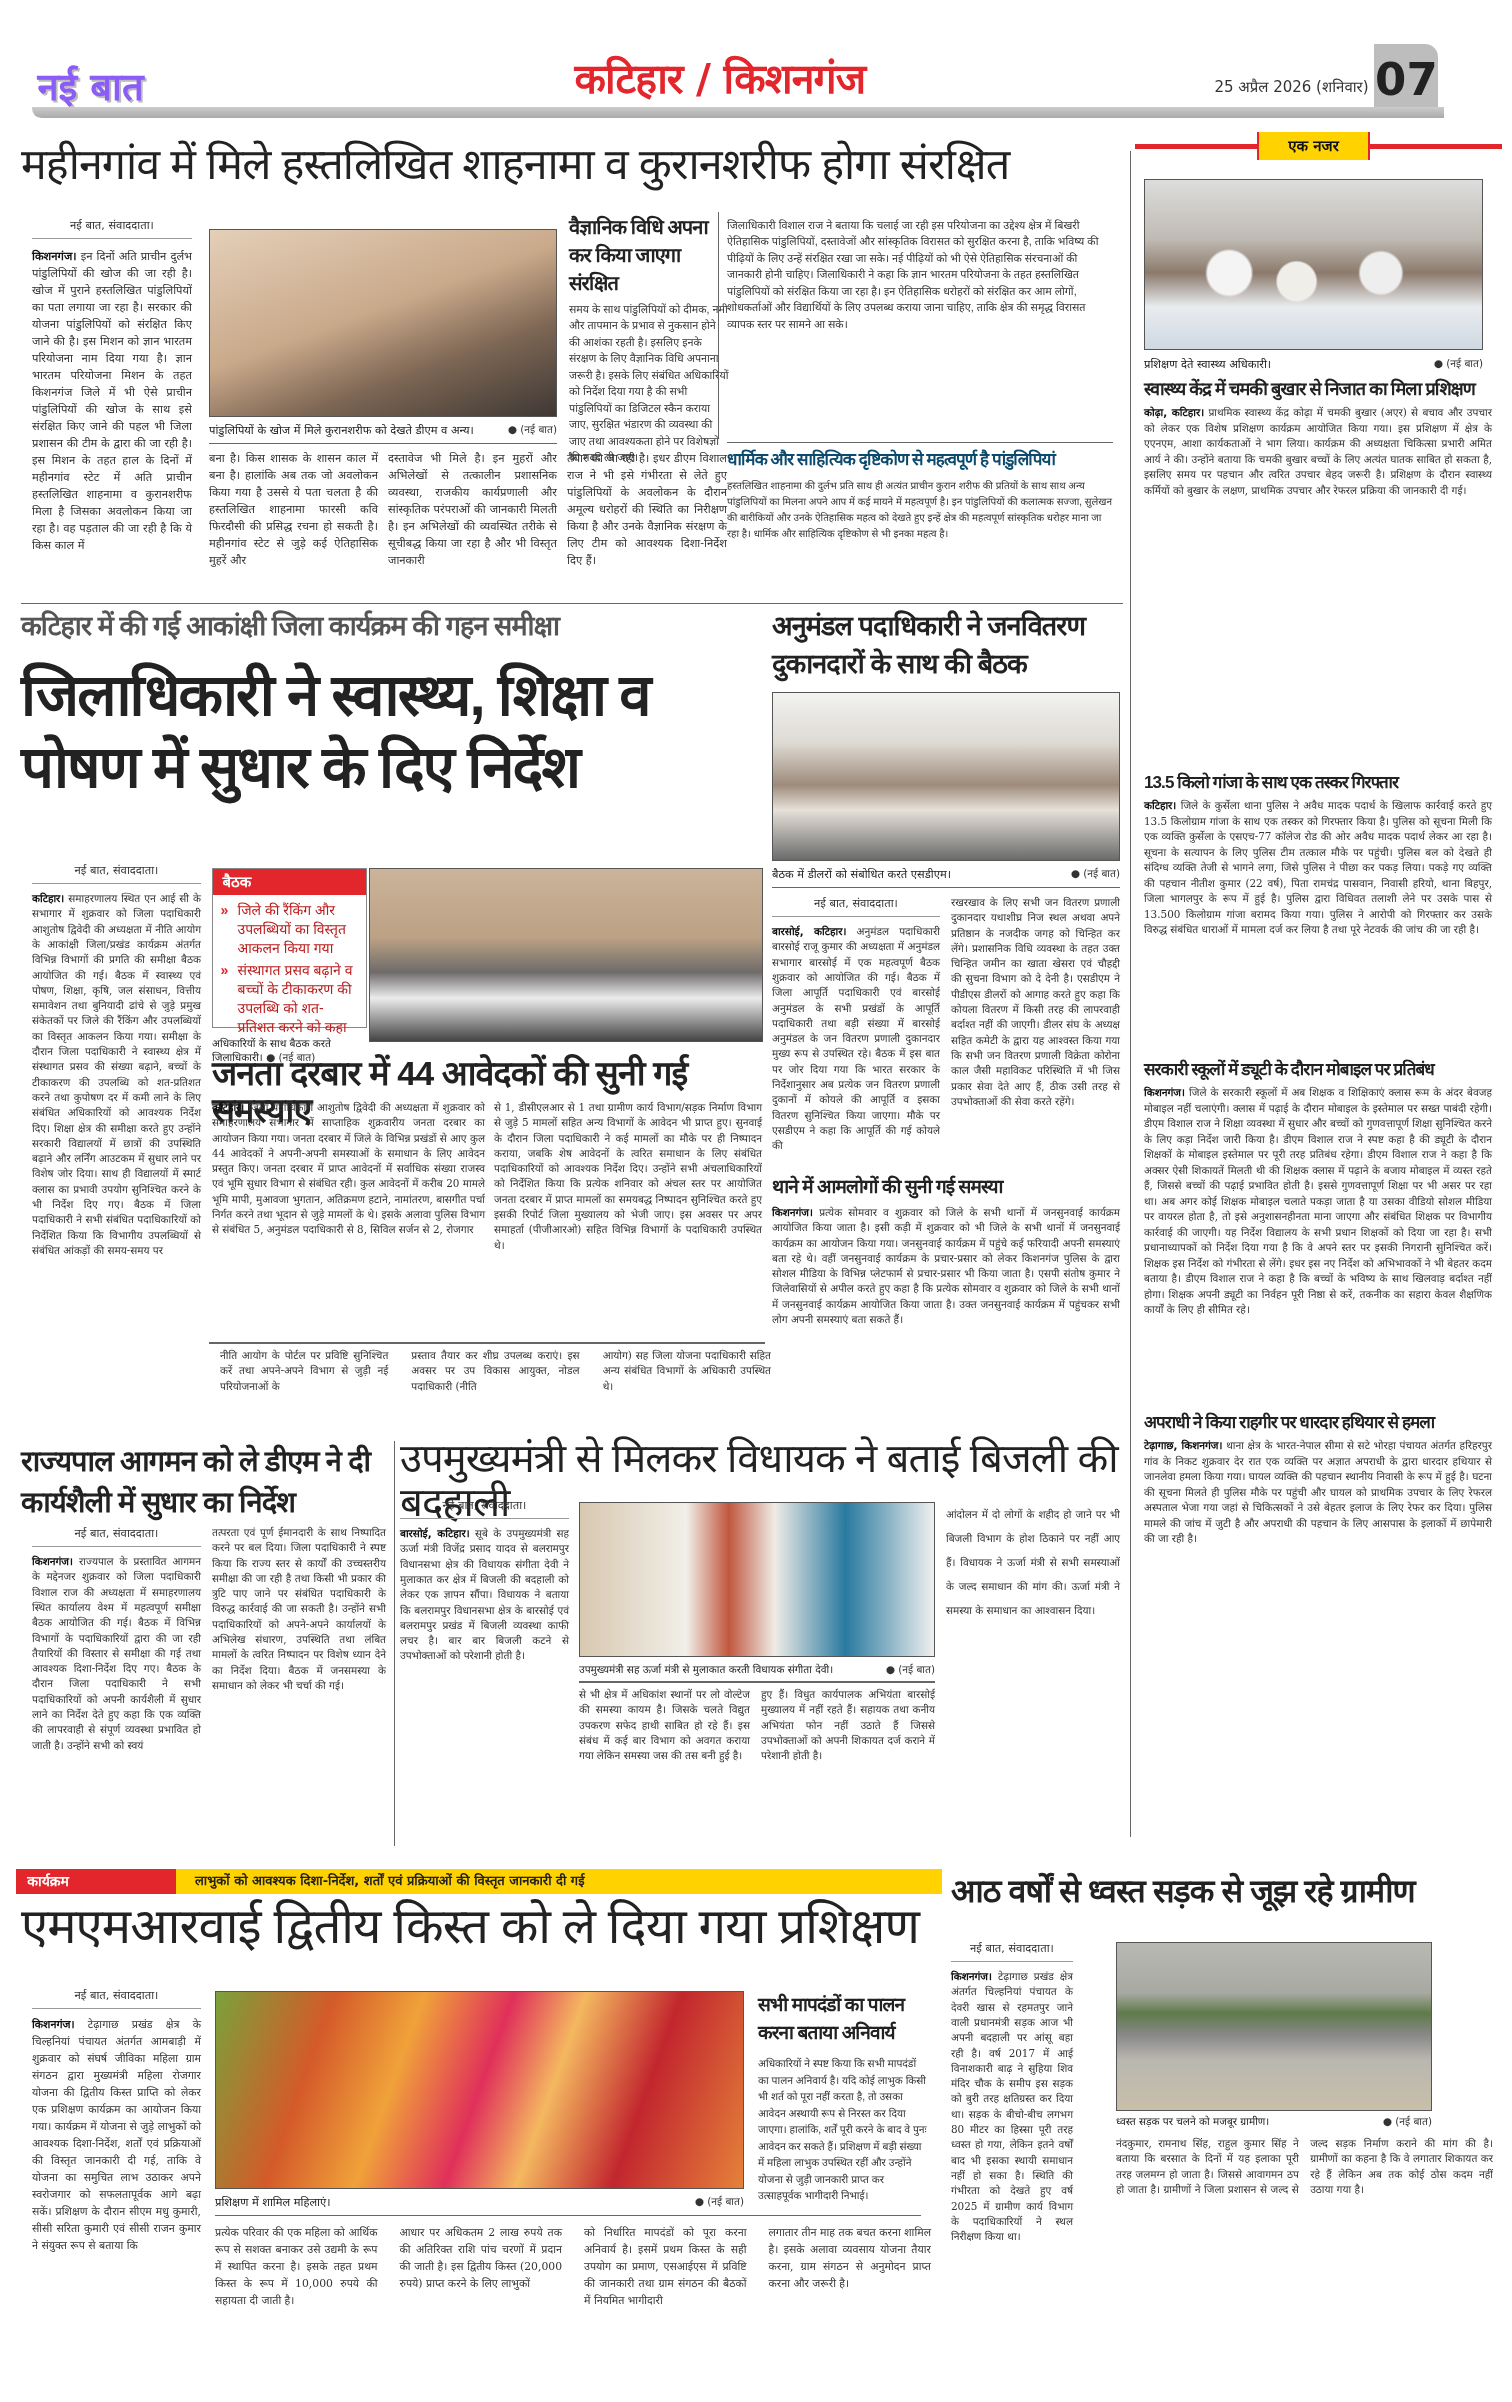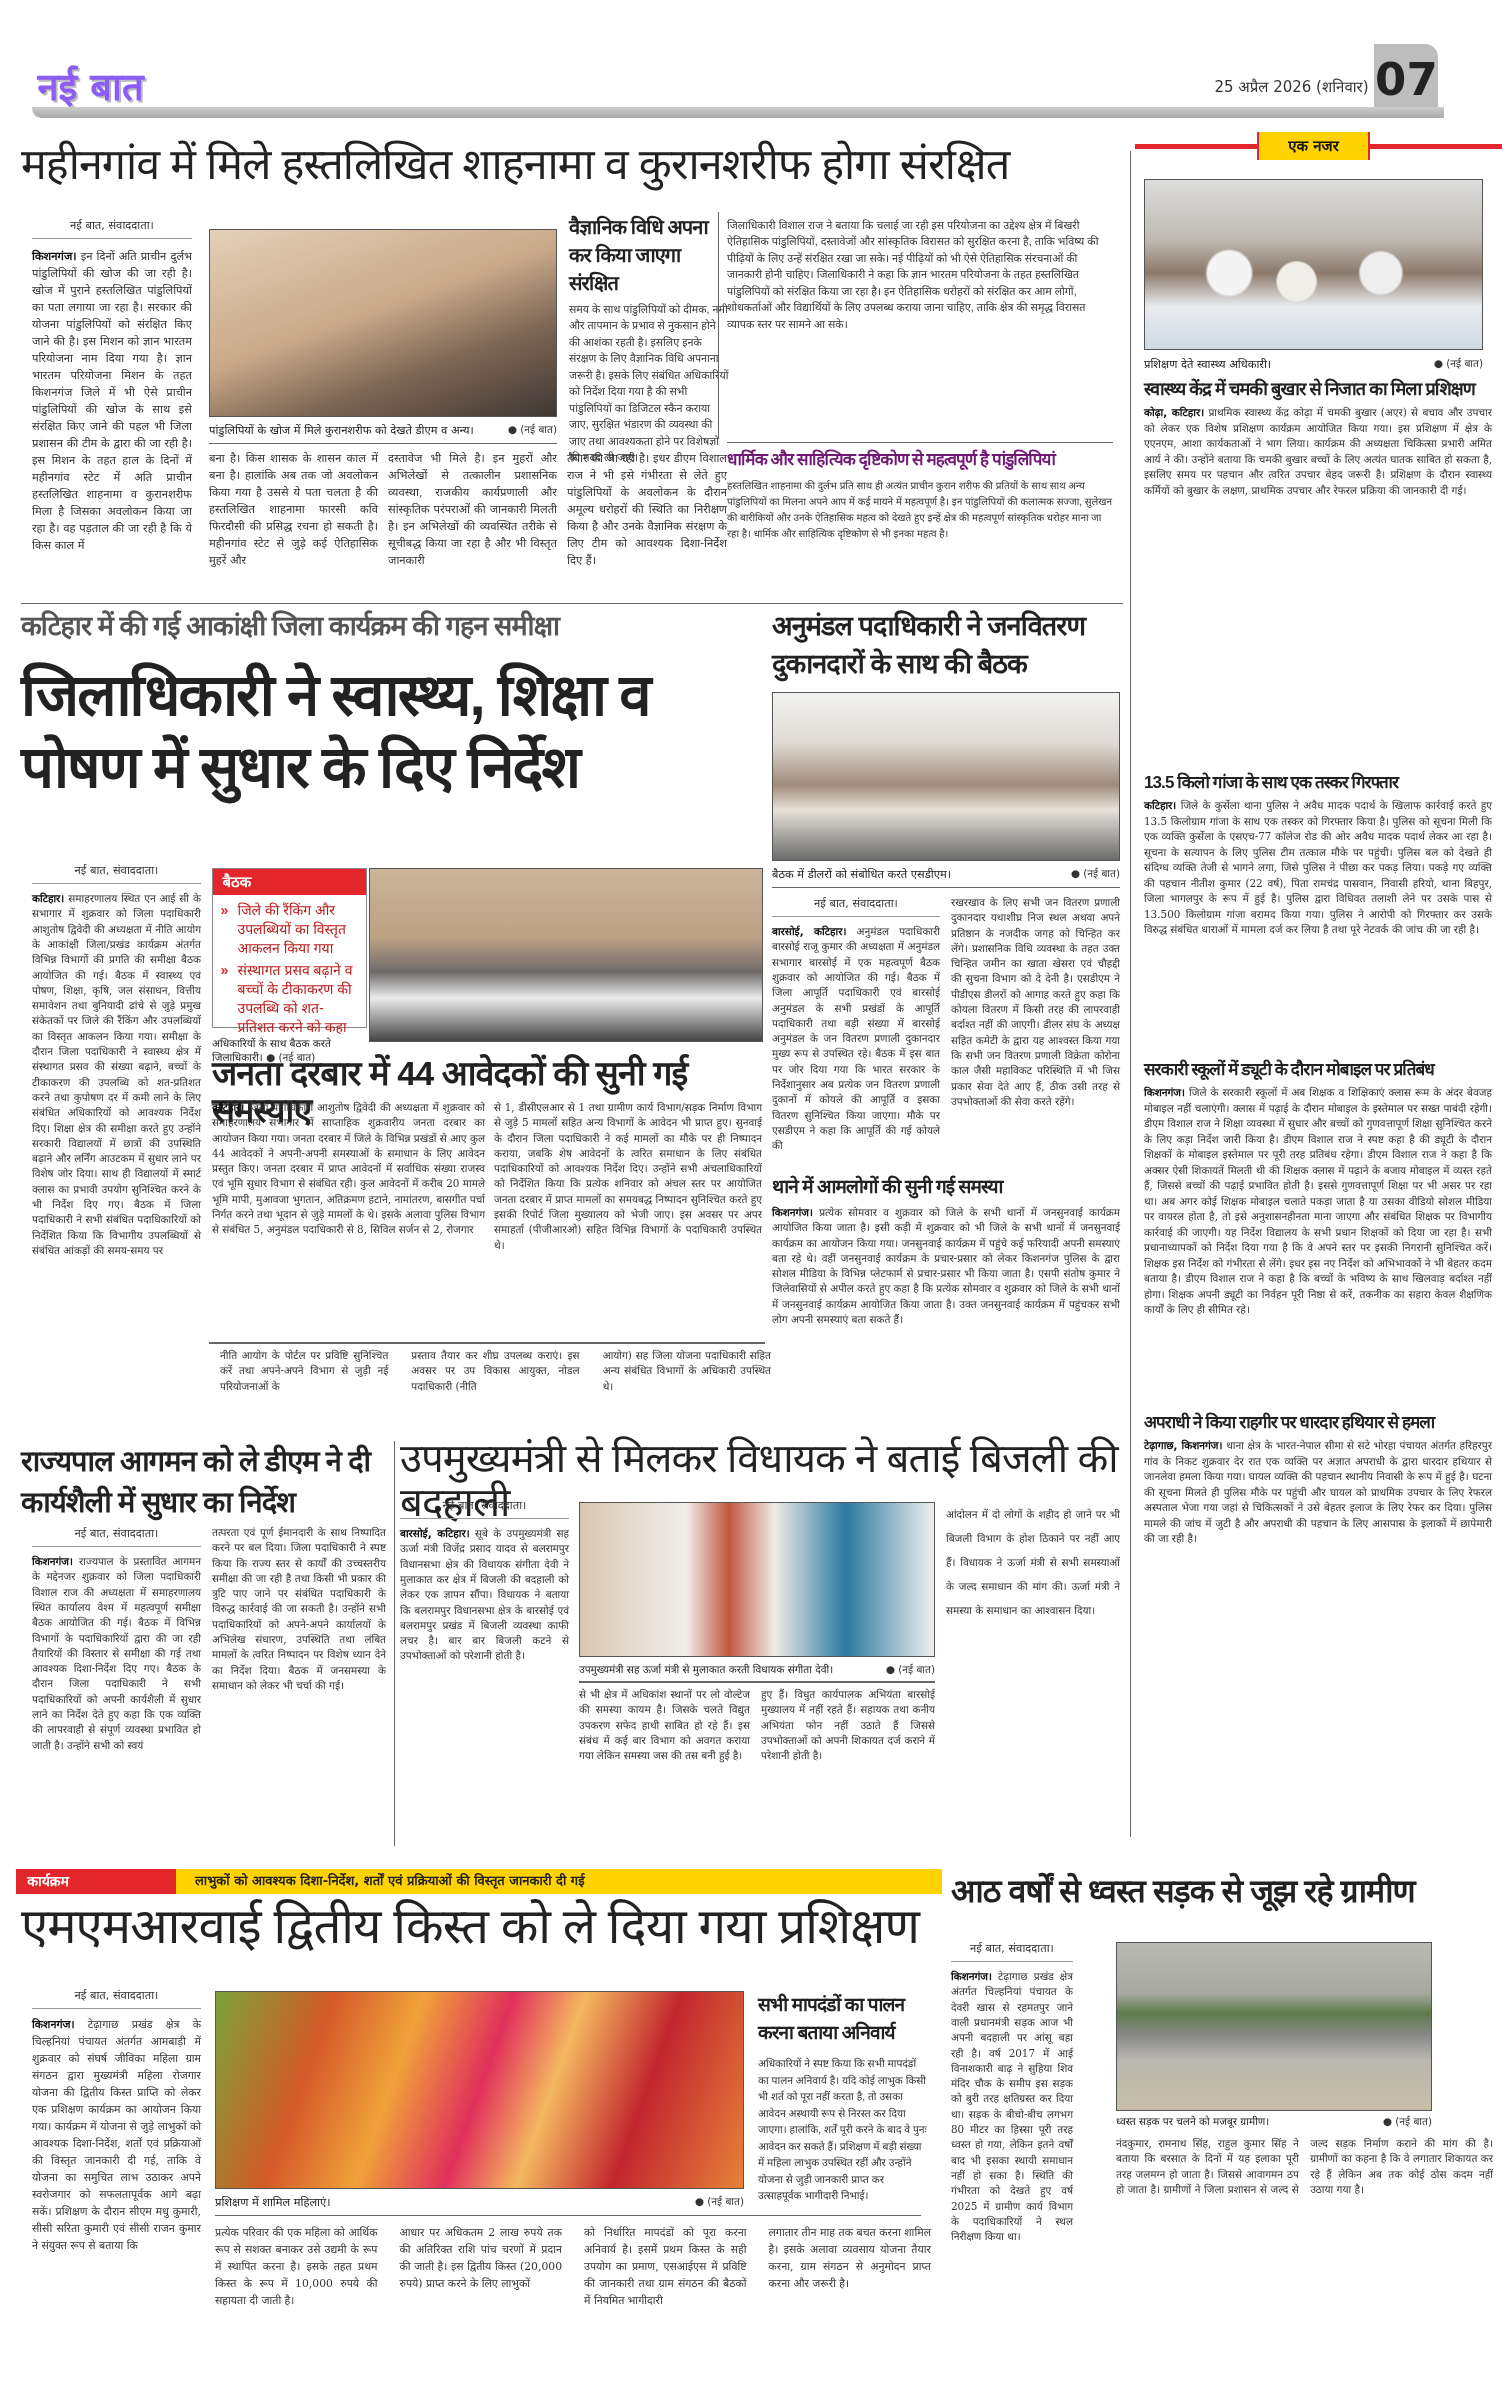--- a/index.html
+++ b/index.html
@@ -22,37 +22,38 @@
 .photo{border:0.9px solid #555;overflow:hidden}
 .ph-room{background:linear-gradient(160deg,#e4cfb8 0%,#c9a98a 45%,#7d6654 70%,#3e3834 100%)}
 .ph-class{background:radial-gradient(circle at 25% 55%,#f4f4f4 0 8%,transparent 9%),radial-gradient(circle at 45% 60%,#f0eee8 0 9%,transparent 10%),radial-gradient(circle at 70% 55%,#eeeeee 0 8%,transparent 9%),linear-gradient(180deg,#ddd 0%,#bfbab3 35%,#8c7a6c 55%,#e9ecef 75%,#cfd9e2 100%)}
 .ph-meet{background:linear-gradient(180deg,#cbb49a 0%,#bca184 40%,#6e6b6a 60%,#ececec 75%,#444 100%)}
 .ph-dealer{background:linear-gradient(180deg,#f2f2f0 0%,#dedad3 30%,#9e8b7c 55%,#e6e1d9 70%,#6b6b6b 100%)}
 .ph-minister{background:linear-gradient(90deg,#d8c8b0 0%,#f1efe9 30%,#c1573f 42%,#efece6 55%,#2a7aa0 75%,#f0f0ef 100%)}
 .ph-women{background:linear-gradient(110deg,#7aa23a 0%,#d45a2a 20%,#f0a23a 35%,#e0305a 50%,#f4b860 62%,#c2262e 78%,#e5823a 100%)}
 .ph-road{background:linear-gradient(180deg,#b9b9b4 0%,#a7a9a1 30%,#5e7b4a 42%,#888 55%,#b9b7b0 70%,#c9bfa9 100%)}
 .vrule{position:absolute;width:0.9px;background:#666}
 .hrule{position:absolute;height:1.9px;background:#666}
-.red-sub{color:#701a75}
+.red-sub{color:#0c4a6e}
 .eknazar{position:absolute;left:1135px;top:132px;width:367px;height:28px}
 .eknazar .bar{position:absolute;top:12.2px;height:4.7px;background:#e3262c}
 .eknazar .tag{position:absolute;left:122px;top:0;width:113px;height:28px;background:#ffd200;color:#111;font-weight:bold;font-size:15px;text-align:center;line-height:28px;border-left:2.8px solid #e3262c;border-right:2.8px solid #e3262c}
 .redtag{background:#e3262c;color:#fff;font-weight:bold;font-size:15px;padding:0 9.4px;line-height:26px}
 .bullets{font-family:"Liberation Sans",sans-serif;font-size:14px;line-height:19px;color:#b91c1c;padding:5.6px 7.5px}
 .bullets li{list-style:none;padding-left:17px;position:relative;margin-bottom:3.8px}
 .bullets li:before{content:"»";position:absolute;left:0;color:#e3262c;font-weight:bold}
 .kbanner{position:absolute;left:16px;top:1869px;width:926px;height:24.5px;background:#ffd200}
 .kbanner .ktag{position:absolute;left:0;top:0;width:160px;height:24.5px;background:#e3262c;color:#fff;font-weight:bold;font-size:14px;line-height:24.5px;padding-left:11.3px}
 .kbanner .ktext{position:absolute;left:179px;top:0;line-height:24.5px;font-size:13px;font-weight:bold;color:#222}
 </style>
 </head>
 <body>
 
 <div class="abs masthead">
   <div class="logo">नई बात</div>
+  <div class="section-title">कटिहार / किशनगंज</div>
   <div class="date">25 अप्रैल 2026 (शनिवार)</div>
   <div class="pageno">07</div>
   <div class="mast-rule"></div>
 </div>
 
 <div class="abs hl hl-light" style="left:21px;top:141px;width:1083px;font-size:43px;font-weight:normal">महीनगांव में मिले हस्तलिखित शाहनामा व कुरानशरीफ होगा संरक्षित</div>
 
 <div class="abs" style="left:32px;top:217px;width:160px">
   <div class="byline">नई बात, संवाददाता।</div>
   <p class="body" style="margin-top:9.4px;font-size:11.3px;line-height:17px"><b>किशनगंज।</b> <span>इन दिनों अति प्राचीन दुर्लभ पांडुलिपियों की खोज की जा रही है। खोज में पुराने हस्तलिखित पांडुलिपियों का पता लगाया जा रहा है। सरकार की योजना पांडुलिपियों को संरक्षित किए जाने की है। इस मिशन को ज्ञान भारतम परियोजना नाम दिया गया है। ज्ञान भारतम परियोजना मिशन के तहत किशनगंज जिले में भी ऐसे प्राचीन पांडुलिपियों की खोज के साथ इसे संरक्षित किए जाने की पहल भी जिला प्रशासन की टीम के द्वारा की जा रही है। इस मिशन के तहत हाल के दिनों में महीनगांव स्टेट में अति प्राचीन हस्तलिखित शाहनामा व कुरानशरीफ मिला है जिसका अवलोकन किया जा रहा है। वह पड़ताल की जा रही है कि ये किस काल में</span></p>

